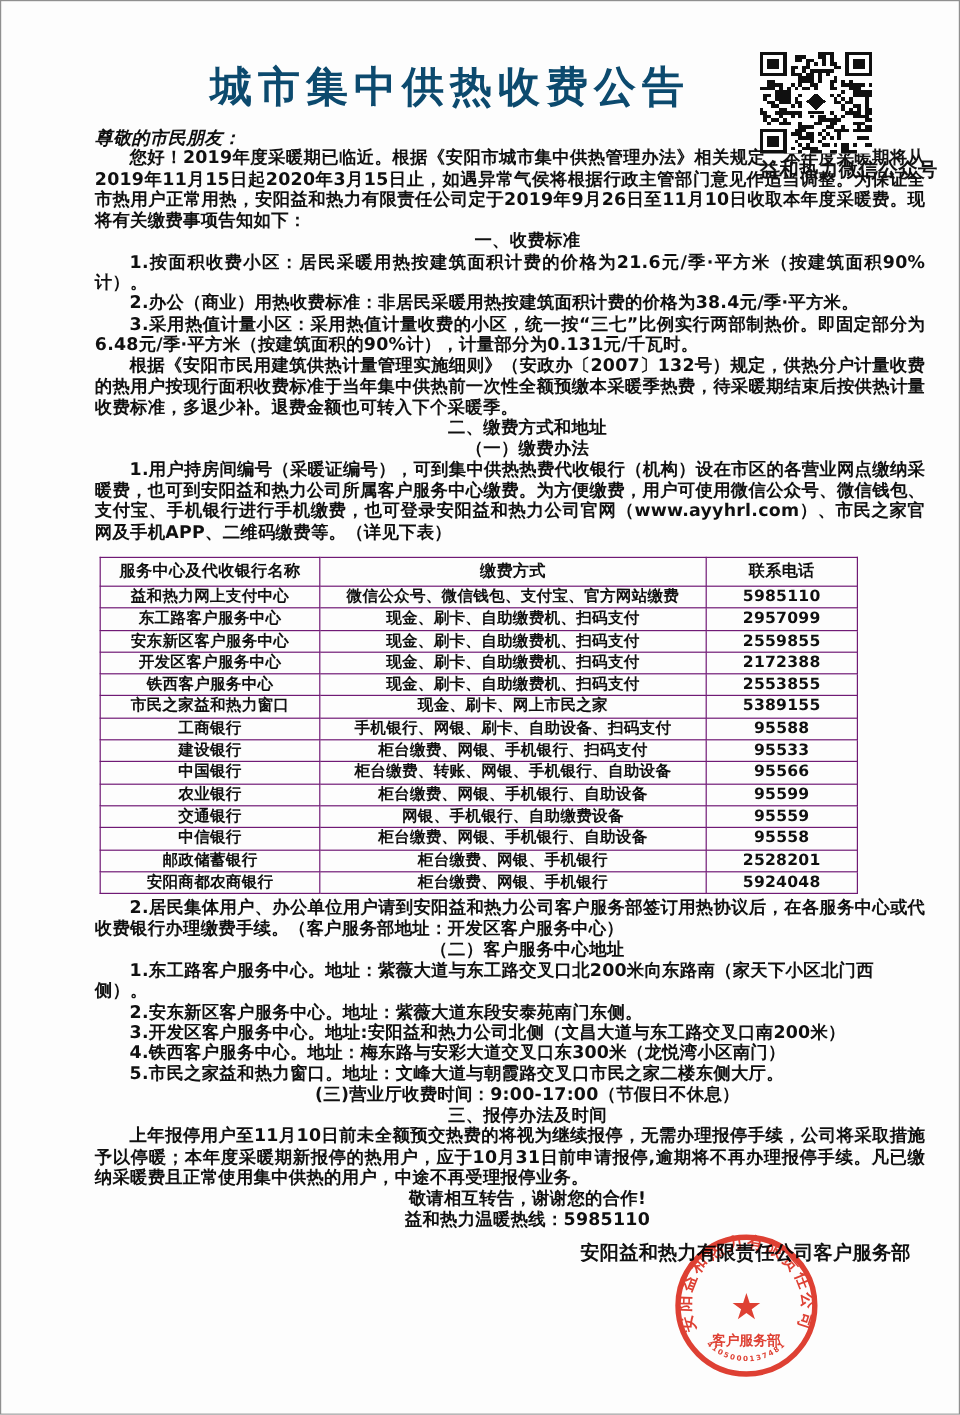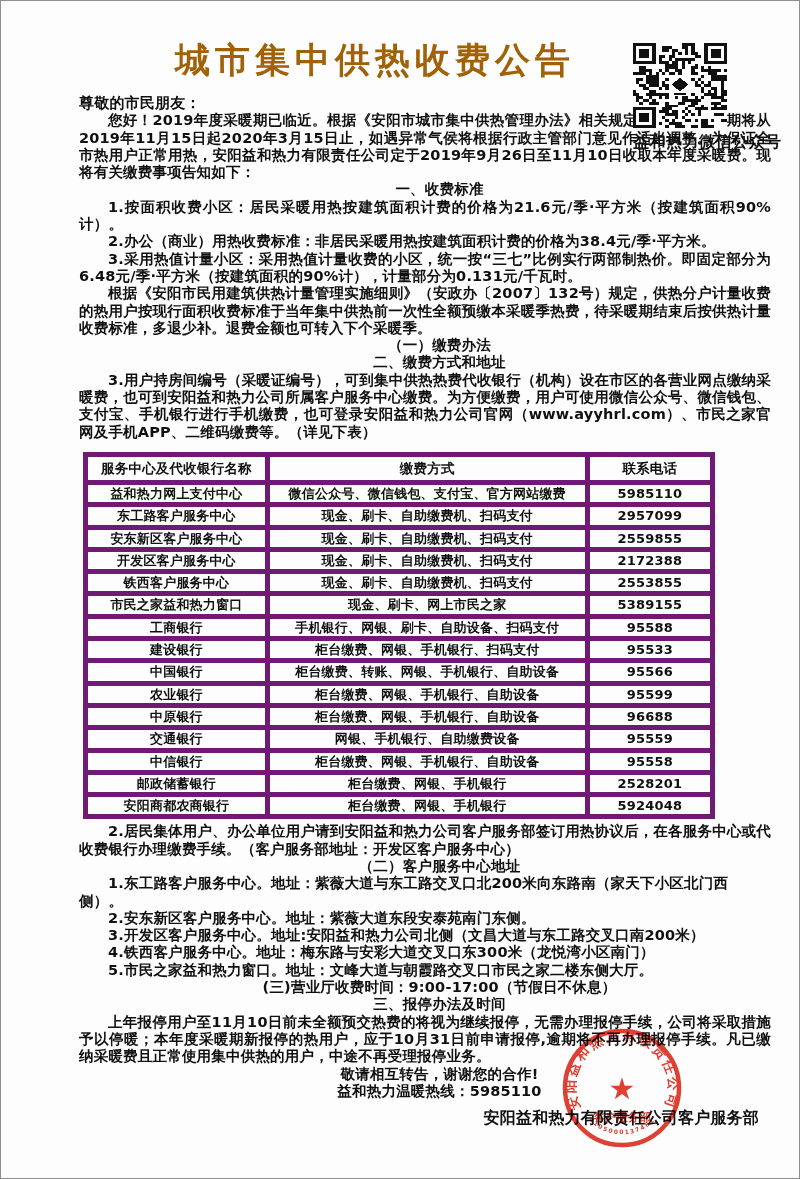--- a/index.html
+++ b/index.html
@@ -9,45 +9,45 @@
     margin:0 auto;
     background:#fdfdfd;
     border:1px solid #8f8f8f;
     overflow:hidden;
     font-family:"DejaVu Sans","Liberation Sans",sans-serif;
     color:#101010;
     font-weight:bold;
   }
   .content { padding:0 28px 0 78px; font-size:14.5px; line-height:17.3px; letter-spacing:0.2px; }
   .doc-title {
-    margin-top:40px;
+    margin-top:52px;
     width:592px;
     text-align:center;
     font-family:"Liberation Serif","DejaVu Serif",serif;
     font-size:35px;
     font-weight:bold;
     letter-spacing:5px;
     line-height:40px;
-    color:#a16207;
+    color:#0c4a6e;
   }
   .qr-wrap { position:absolute; top:42px; left:632px; width:96px; text-align:center; }
   .qr-wrap svg { display:block; }
   .qr-caption { margin-top:4px; font-size:16px; letter-spacing:0.5px; white-space:nowrap; }
-  .salutation { margin-top:14px; font-size:15px; }
+  .salutation { margin-top:14px; font-size:15px;font-style:italic; }
   p.para { margin:0; text-indent:2em; text-align:justify; }
   .h-sec { margin:0; text-indent:2em;text-align:center; }
   table.pay-table {
     border-collapse:collapse;
     width:632px;
     margin:11px 0 4px 4px;
     table-layout:fixed;
     font-size:13px;
   }
   table.pay-table th, table.pay-table td {
-    border:5px solid #701a75;
+    border:1px solid #701a75;
     text-align:center;
     padding:0 3px;
     font-weight:bold;
     overflow:hidden;
     white-space:nowrap;
   }
   table.pay-table th { height:23px; font-size:13.5px; }
   table.pay-table td { height:17.3px; }
   col.c1 { width:29%; } col.c2 { width:51%; } col.c3 { width:20%; }
   .addr-item { margin:0; text-indent:2em; }
@@ -367,23 +367,23 @@
     <div class="salutation">尊敬的市民朋友：</div>
 
     <p class="para">您好！2019年度采暖期已临近。根据《安阳市城市集中供热管理办法》相关规定，本年度采暖期将从2019年11月15日起2020年3月15日止，如遇异常气侯将根据行政主管部门意见作适当调整。为保证全市热用户正常用热，安阳益和热力有限责任公司定于2019年9月26日至11月10日收取本年度采暖费。现将有关缴费事项告知如下：</p>
 
     <p class="h-sec">一、收费标准</p>
     <p class="para">1.按面积收费小区：居民采暖用热按建筑面积计费的价格为21.6元/季·平方米（按建筑面积90%计）。</p>
     <p class="para">2.办公（商业）用热收费标准：非居民采暖用热按建筑面积计费的价格为38.4元/季·平方米。</p>
     <p class="para">3.采用热值计量小区：采用热值计量收费的小区，统一按“三七”比例实行两部制热价。即固定部分为6.48元/季·平方米（按建筑面积的90%计），计量部分为0.131元/千瓦时。</p>
     <p class="para">根据《安阳市民用建筑供热计量管理实施细则》（安政办〔2007〕132号）规定，供热分户计量收费的热用户按现行面积收费标准于当年集中供热前一次性全额预缴本采暖季热费，待采暖期结束后按供热计量收费标准，多退少补。退费金额也可转入下个采暖季。</p>
 
+    <p class="h-sec">二、缴费方式和地址</p>
     <p class="h-sec">（一）缴费办法</p>
-    <p class="h-sec">二、缴费方式和地址</p>
-    <p class="para">3.用户持房间编号（采暖证编号），可到集中供热热费代收银行（机构）设在市区的各营业网点缴纳采暖费，也可到安阳益和热力公司所属客户服务中心缴费。为方便缴费，用户可使用微信公众号、微信钱包、支付宝、手机银行进行手机缴费，也可登录安阳益和热力公司官网（www.ayyhrl.com）、市民之家官网及手机APP、二维码缴费等。（详见下表）</p>
+    <p class="para">1.用户持房间编号（采暖证编号），可到集中供热热费代收银行（机构）设在市区的各营业网点缴纳采暖费，也可到安阳益和热力公司所属客户服务中心缴费。为方便缴费，用户可使用微信公众号、微信钱包、支付宝、手机银行进行手机缴费，也可登录安阳益和热力公司官网（www.ayyhrl.com）、市民之家官网及手机APP、二维码缴费等。（详见下表）</p>
 
     <table class="pay-table">
       <colgroup>
           <col class="c1">
           <col class="c2">
           <col class="c3">
         </colgroup>
       <thead>
         <tr>
           <th>服务中心及代收银行名称</th>
@@ -434,25 +434,20 @@
           </tr>
           <tr>
             <td>中国银行</td>
             <td>柜台缴费、转账、网银、手机银行、自助设备</td>
             <td>95566</td>
           </tr>
           <tr>
             <td>农业银行</td>
             <td>柜台缴费、网银、手机银行、自助设备</td>
             <td>95599</td>
-          </tr>
-          <tr>
-            <td>中原银行</td>
-            <td>柜台缴费、网银、手机银行、自助设备</td>
-            <td>96688</td>
           </tr>
           <tr>
             <td>交通银行</td>
             <td>网银、手机银行、自助缴费设备</td>
             <td>95559</td>
           </tr>
           <tr>
             <td>中信银行</td>
             <td>柜台缴费、网银、手机银行、自助设备</td>
             <td>95558</td>

